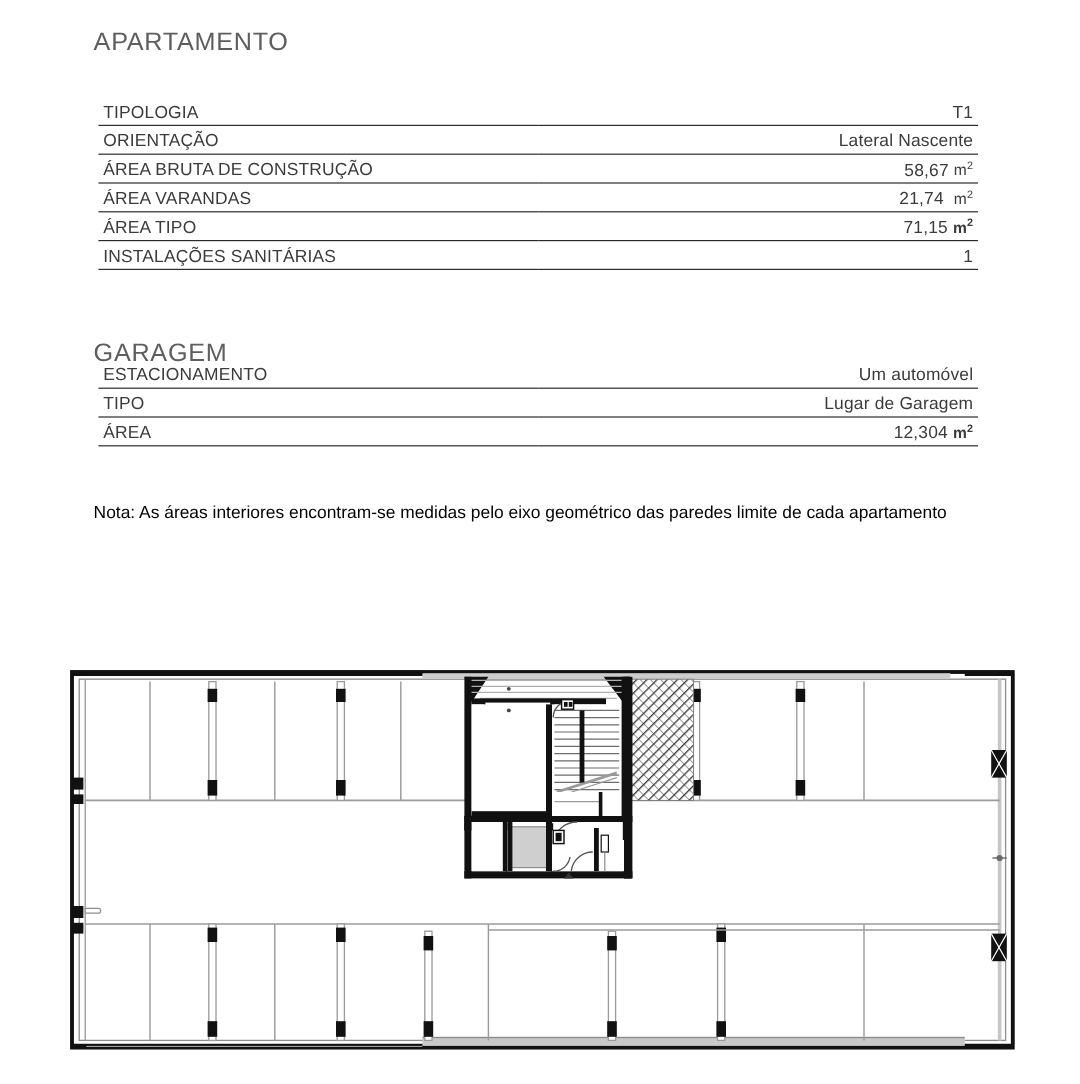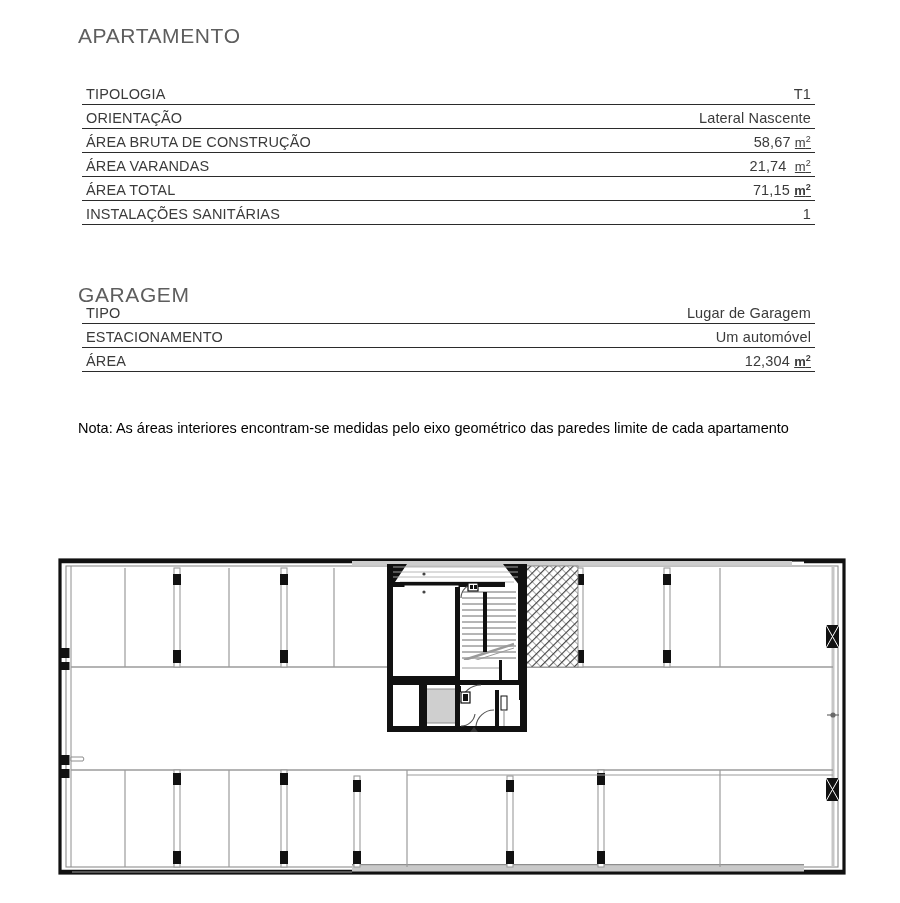--- a/index.html
+++ b/index.html
@@ -51,21 +51,21 @@
     border-bottom: 1.3px solid #2b2b2b;
     padding: 0 4px 1px 4px;
     font-size: 14.5px;
     line-height: 1.05;
     color: #3b3b3b;
     vertical-align: bottom;
     white-space: nowrap;
   }
   .spec-table td.label { text-align: left; letter-spacing: 0.15px; }
   .spec-table td.value { text-align: right; letter-spacing: 0.15px; }
-  .unit { font-size: 13px; text-decoration: underline; }
+  .unit { font-size: 13px; }
   .unit.bold { font-weight: bold; }
   sup.u { font-size: 9px; vertical-align: super; }
 
   
   #note {
     position: absolute;
     left: 78px;
     top: 416px;
     width: 730px;
     font-size: 14.5px;
@@ -102,41 +102,41 @@
       </tr>
       <tr>
         <td class="label">ÁREA BRUTA DE CONSTRUÇÃO</td>
         <td class="value"><span>58,67</span> <span class="unit">m<sup class="u">2</sup></span></td>
       </tr>
       <tr>
         <td class="label">ÁREA VARANDAS</td>
         <td class="value"><span>21,74</span> &nbsp;<span class="unit">m<sup class="u">2</sup></span></td>
       </tr>
       <tr>
-        <td class="label">ÁREA TOTAL</td>
+        <td class="label">ÁREA TIPO</td>
         <td class="value"><span>71,15</span> <span class="unit bold">m<sup class="u">2</sup></span></td>
       </tr>
       <tr>
         <td class="label">INSTALAÇÕES SANITÁRIAS</td>
         <td class="value"><span>1</span></td>
       </tr>
     </tbody>
   </table>
 
   <div class="section-title" id="garagem-title">GARAGEM</div>
 
   <table class="spec-table" id="garagem-table">
     <tbody>
       <tr>
+        <td class="label">ESTACIONAMENTO</td>
+        <td class="value"><span>Um automóvel</span></td>
+      </tr>
+      <tr>
         <td class="label">TIPO</td>
         <td class="value"><span>Lugar de Garagem</span></td>
-      </tr>
-      <tr>
-        <td class="label">ESTACIONAMENTO</td>
-        <td class="value"><span>Um automóvel</span></td>
       </tr>
       <tr>
         <td class="label">ÁREA</td>
         <td class="value"><span>12,304</span> <span class="unit bold">m<sup class="u">2</sup></span></td>
       </tr>
     </tbody>
   </table>
 
   <div id="note">Nota: As áreas interiores encontram-se medidas pelo eixo geométrico das paredes limite de cada apartamento</div>
 

